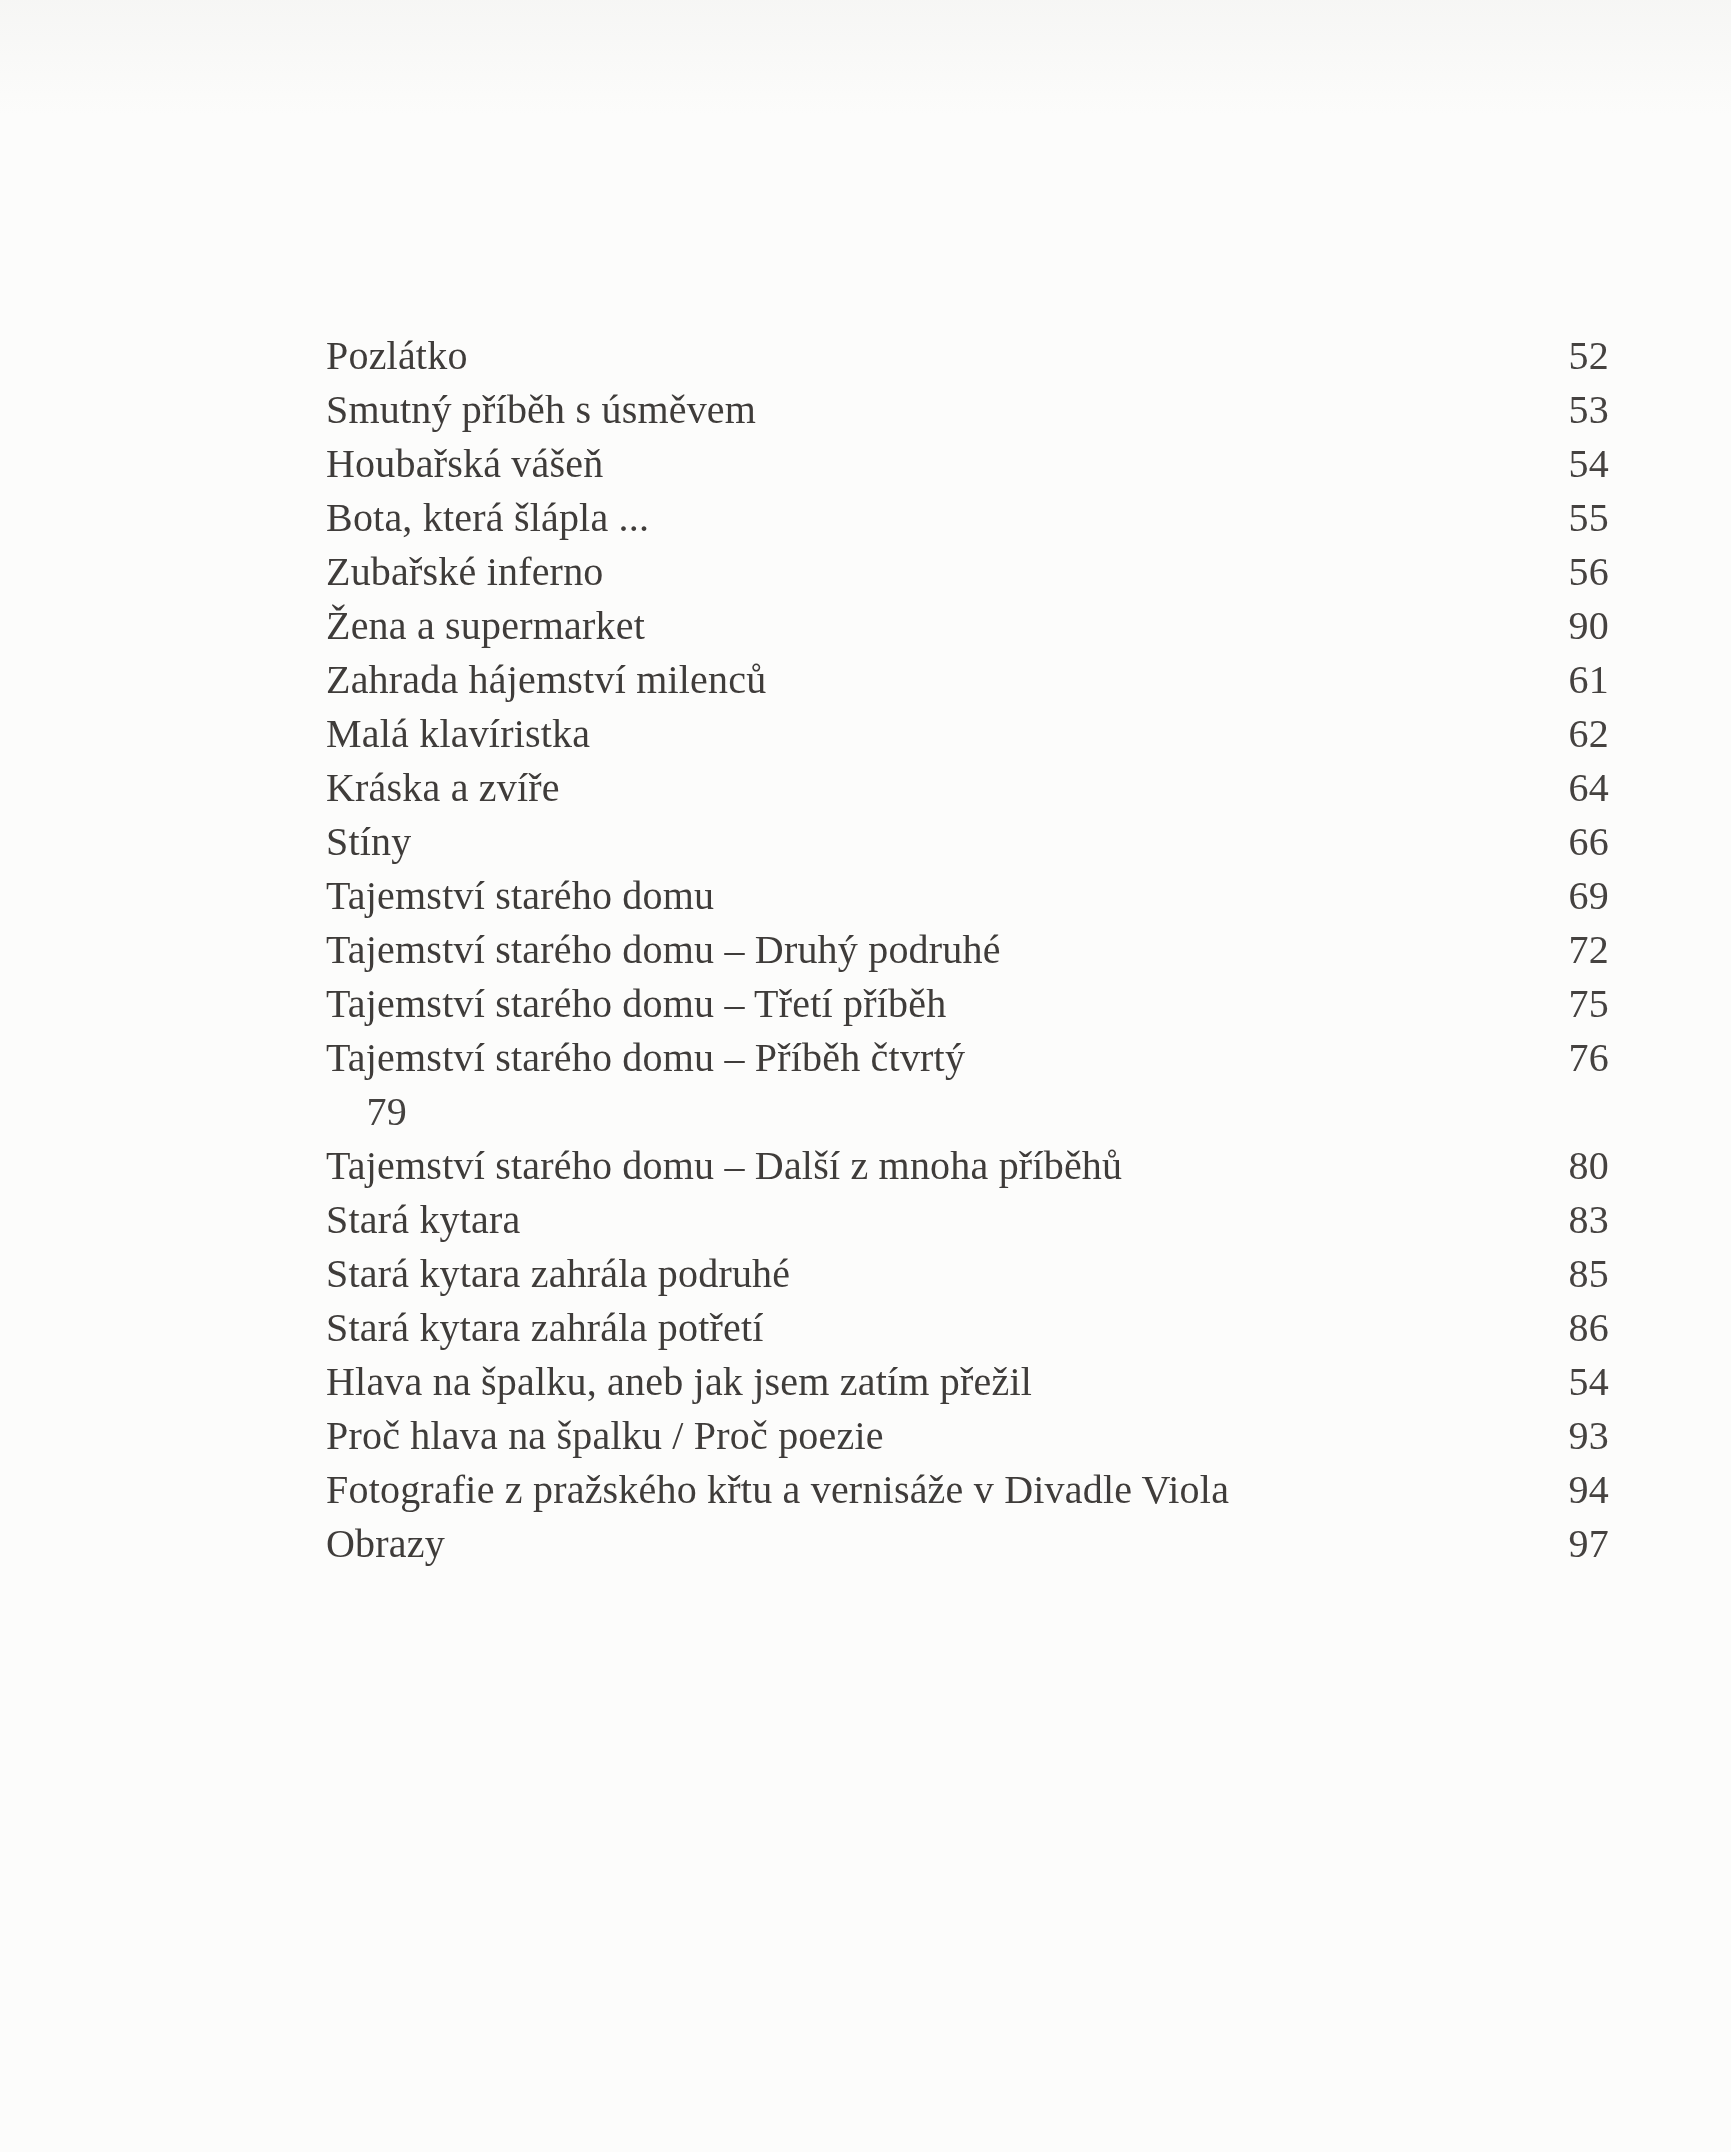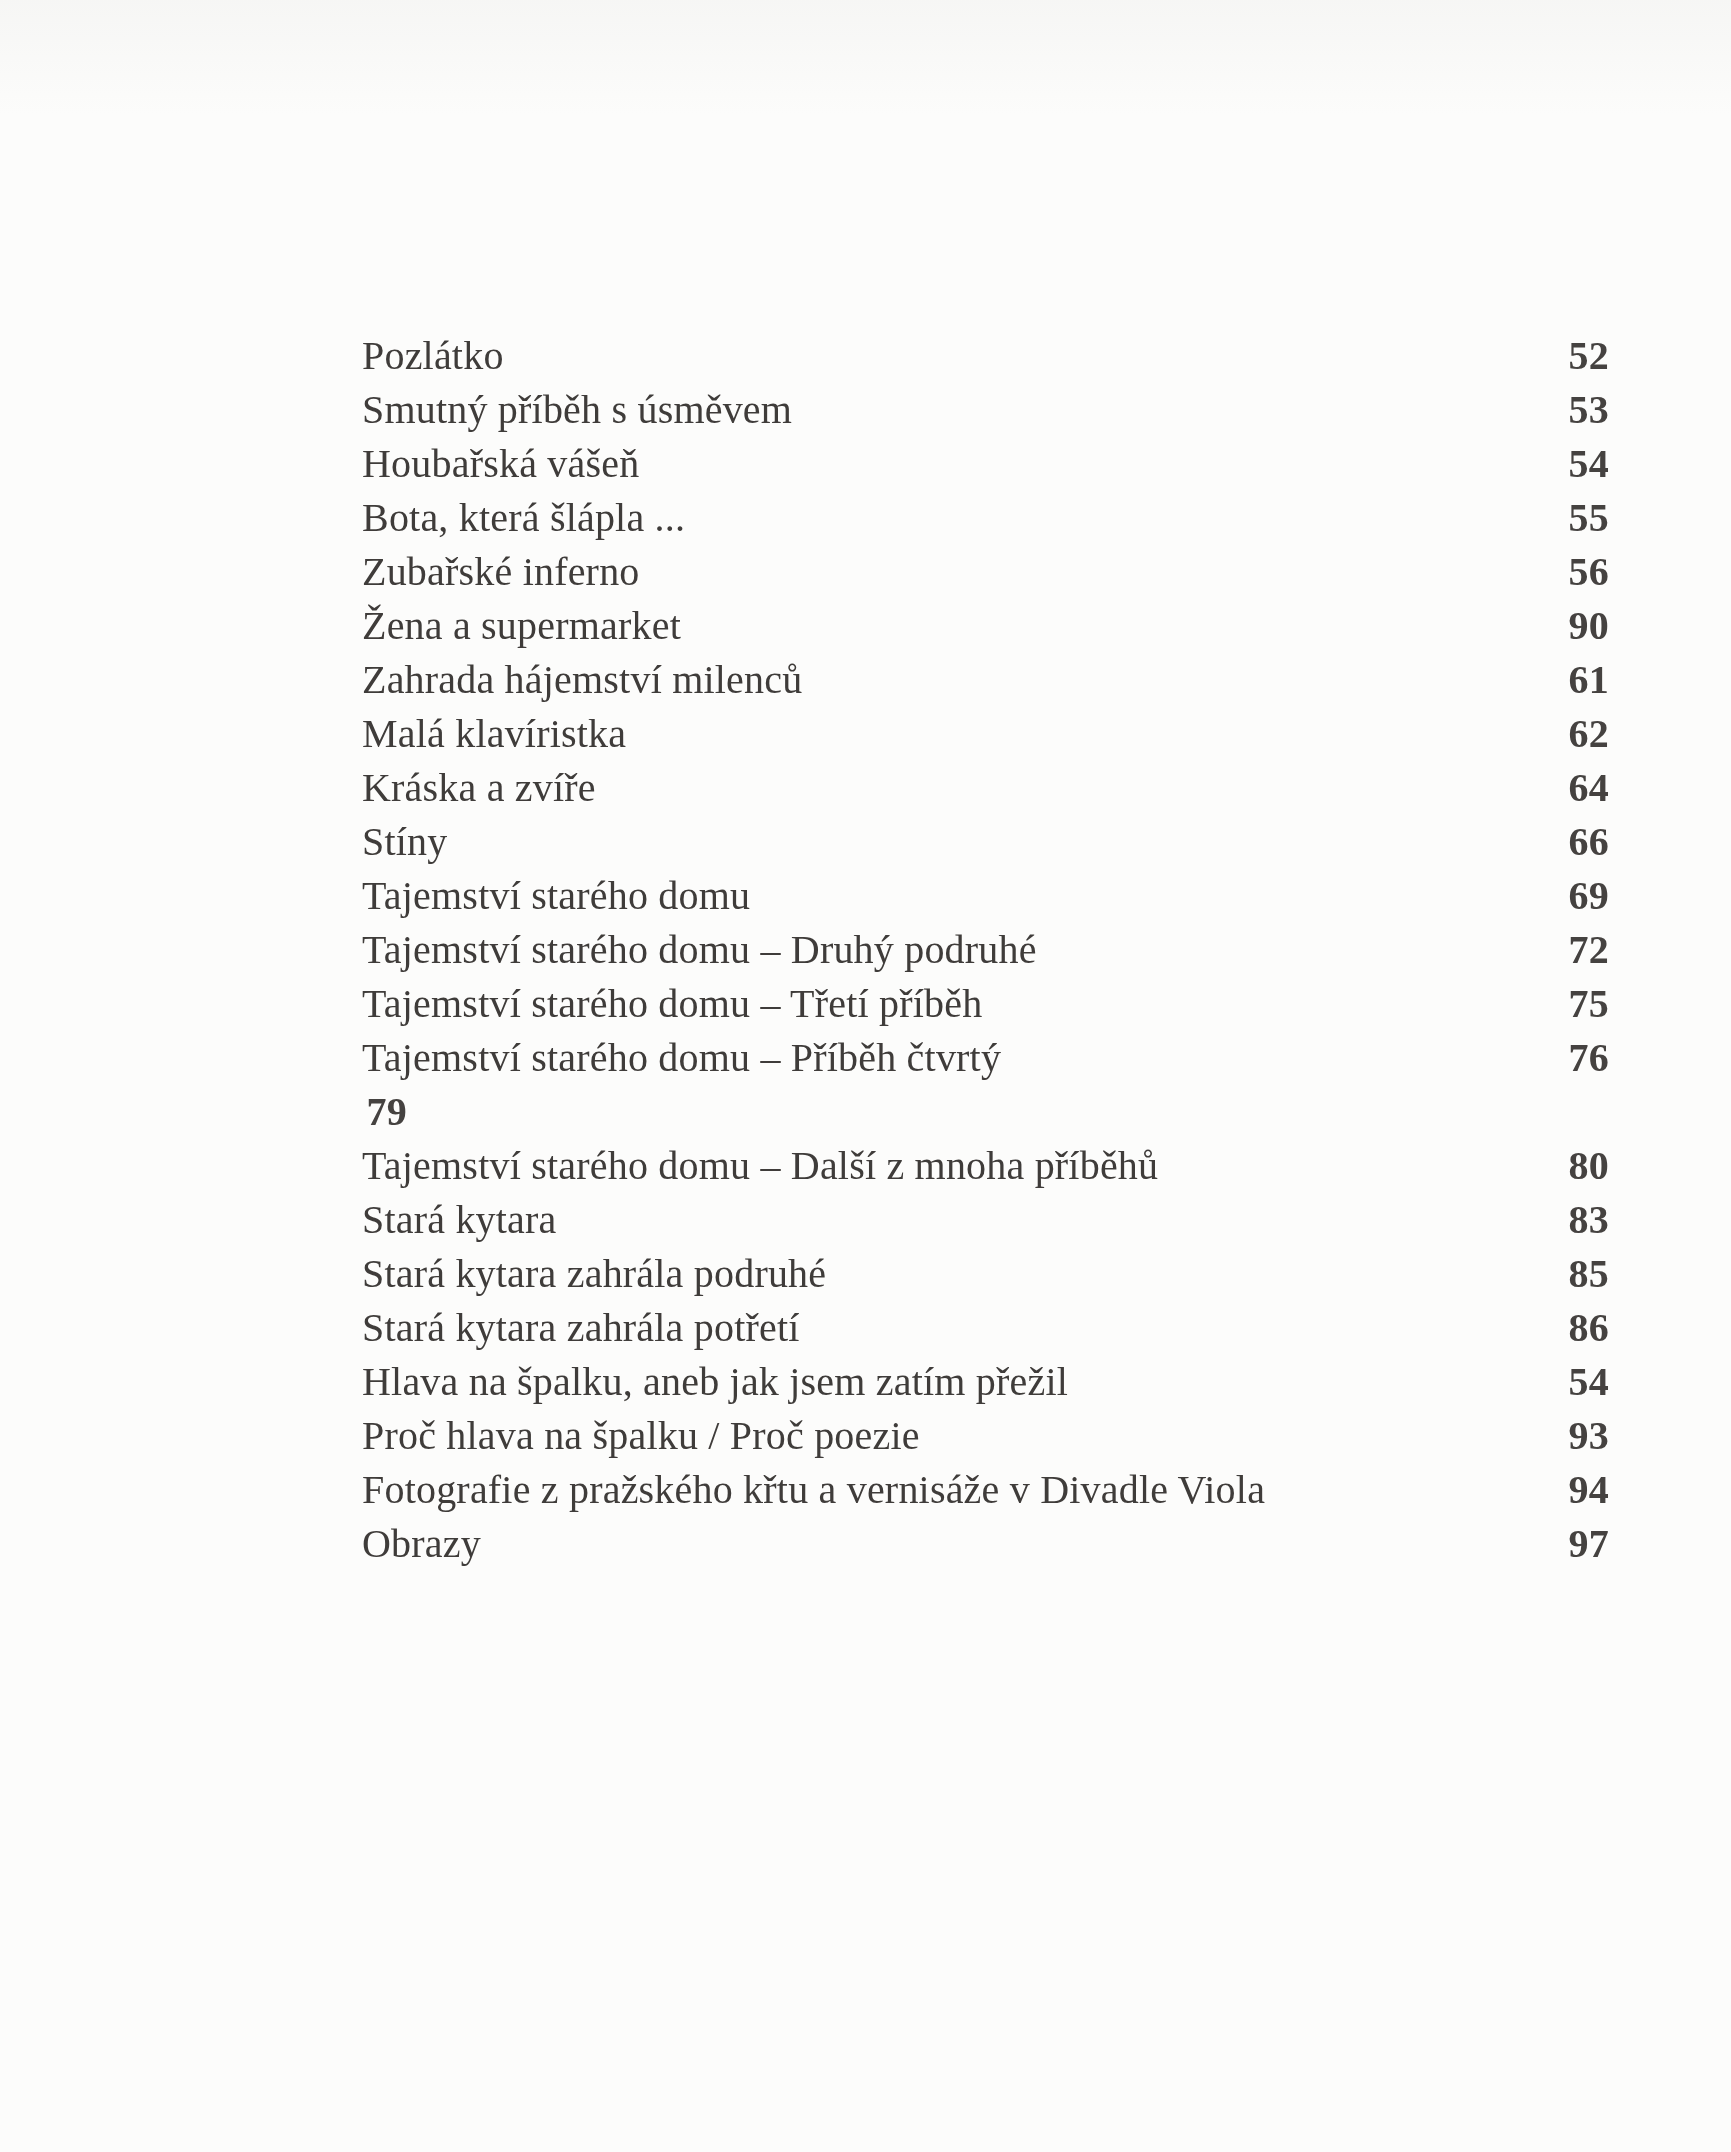--- a/index.html
+++ b/index.html
@@ -38,28 +38,26 @@
     align-items: baseline;
     height: 54px;
     line-height: 54px;
     font-size: 40px;
     letter-spacing: 0.2px;
   }
   .toc-title {
     color: var(--fg);
     white-space: nowrap;
     overflow: hidden;
-    margin-left: 36px;
   }
   .toc-page {
     color: var(--fg-num);
     text-align: right;
     min-width: 81px;
     font-variant-numeric: lining-nums;
-    font-weight: bold;
   }
 </style>
 </head>
 <body>
 
 <div class="scan-noise"></div>
 
 <div class="toc">
 
 <div class="toc-row">

